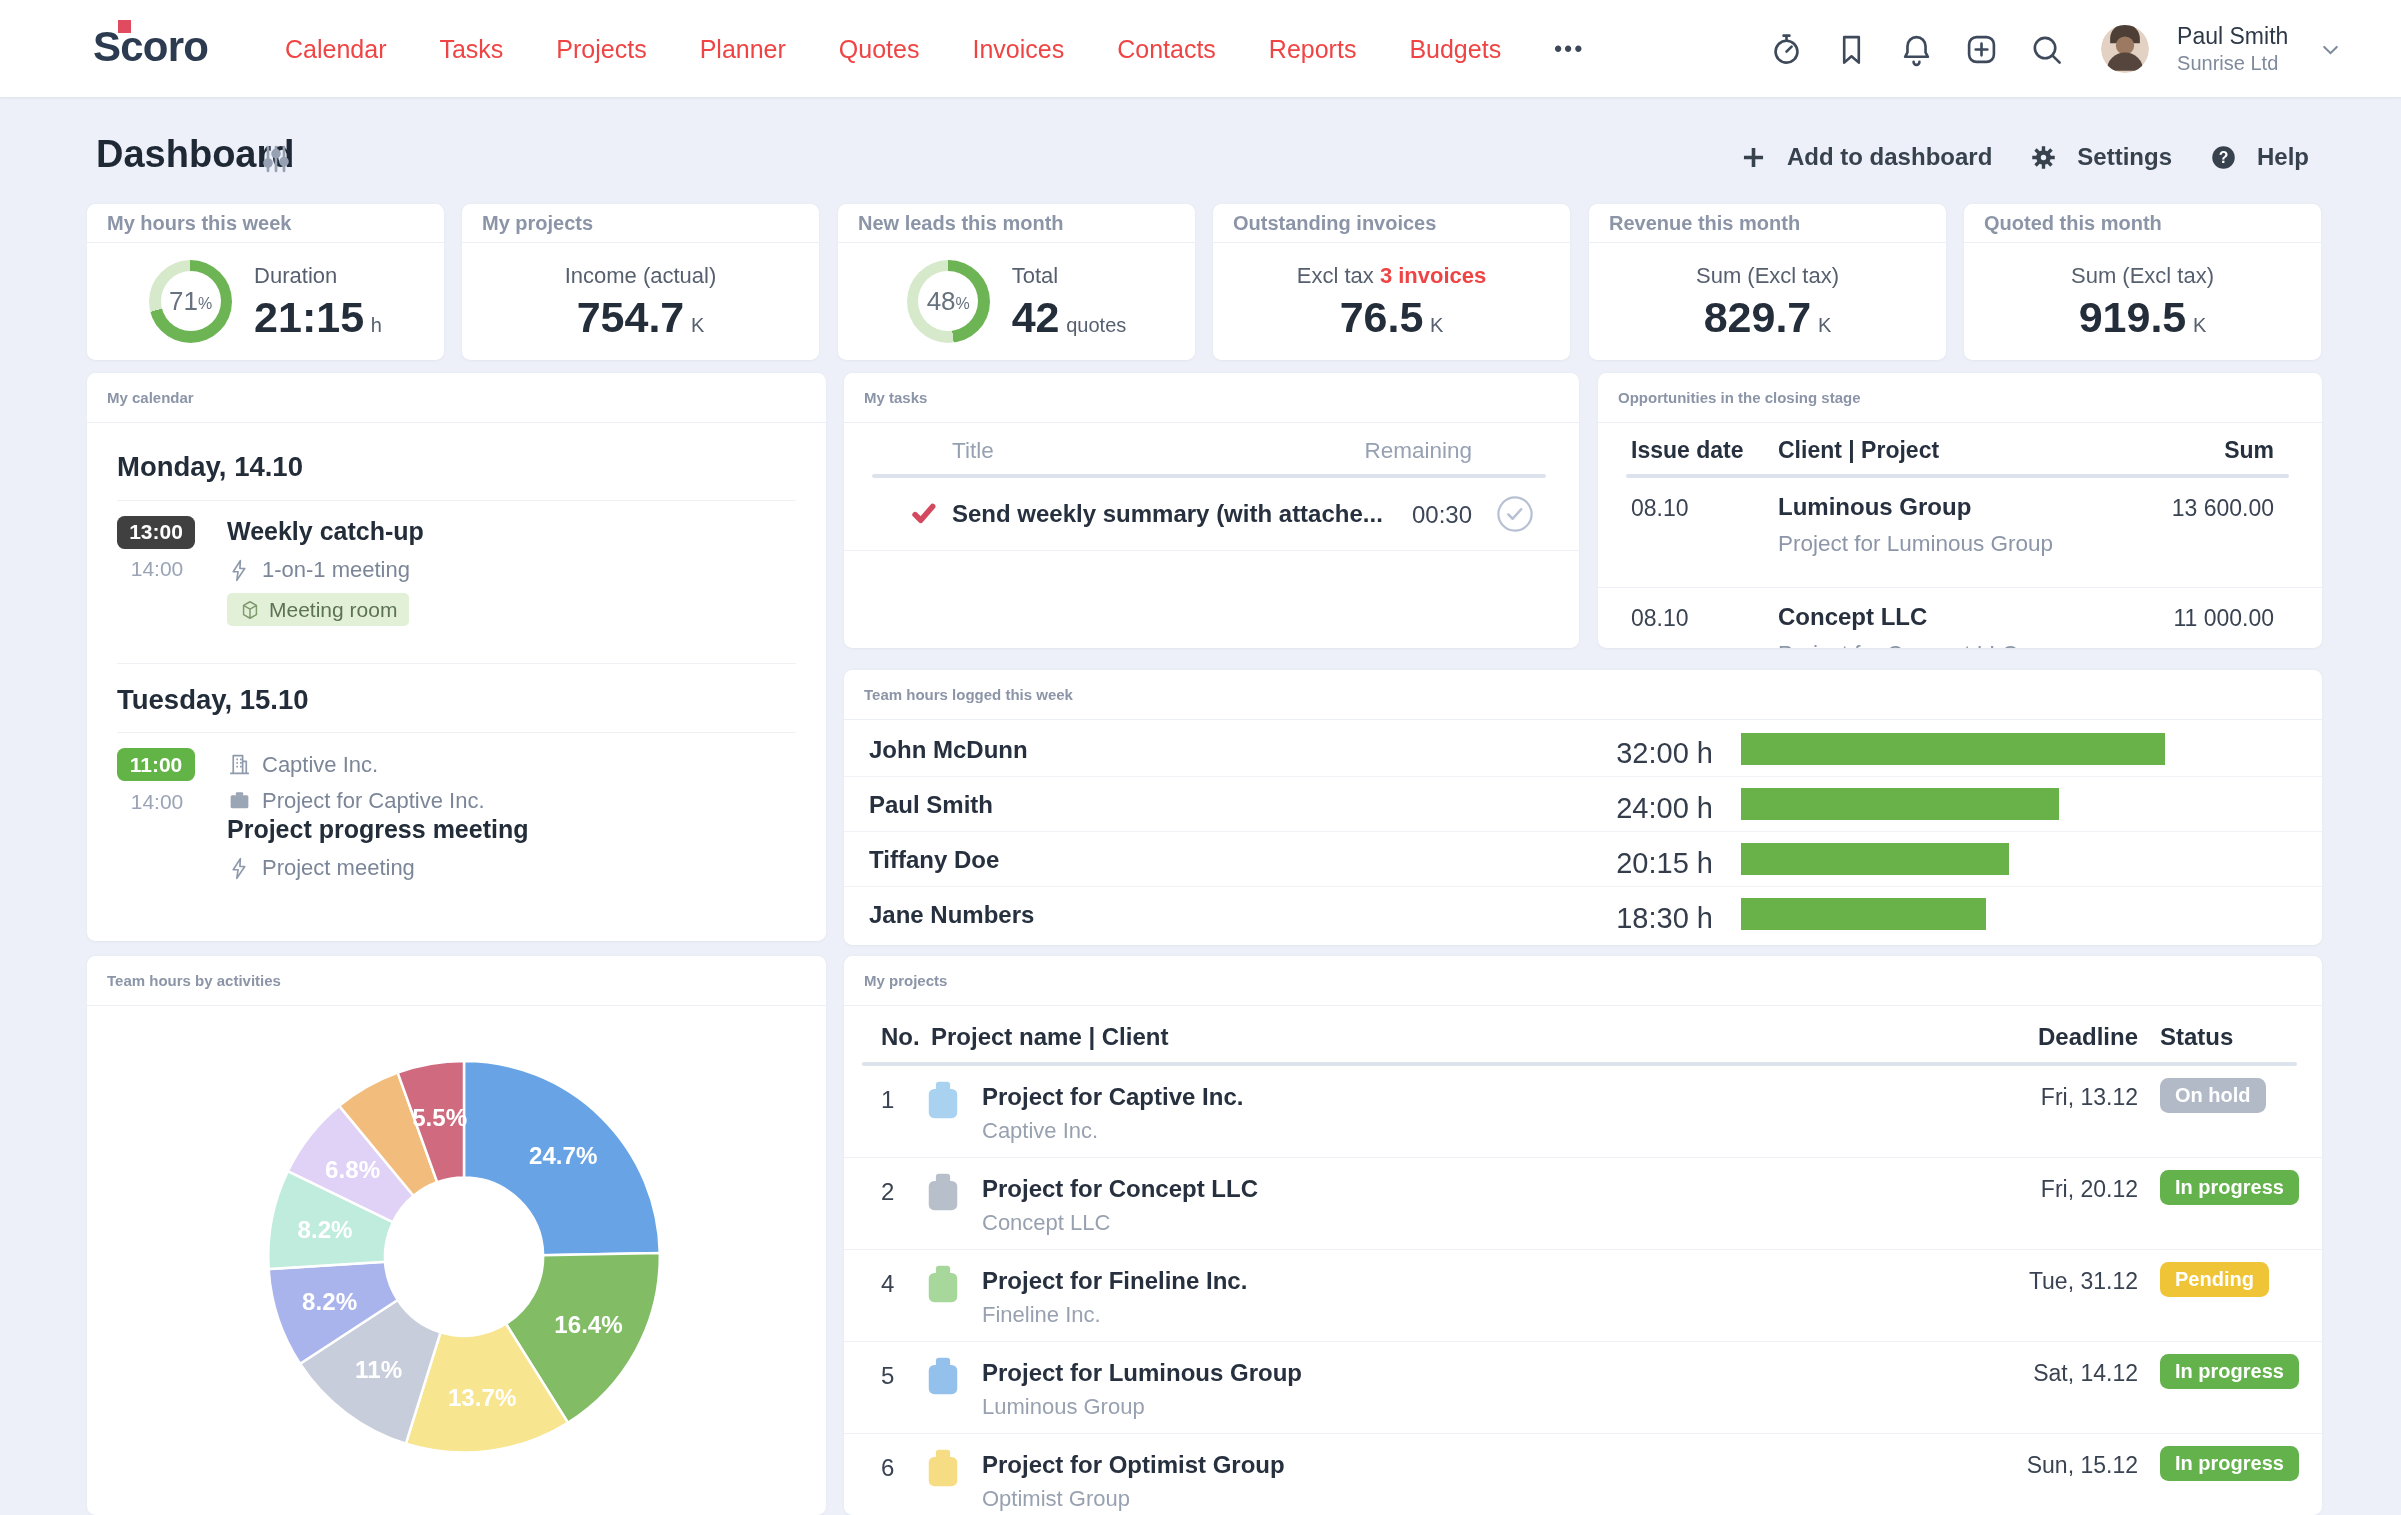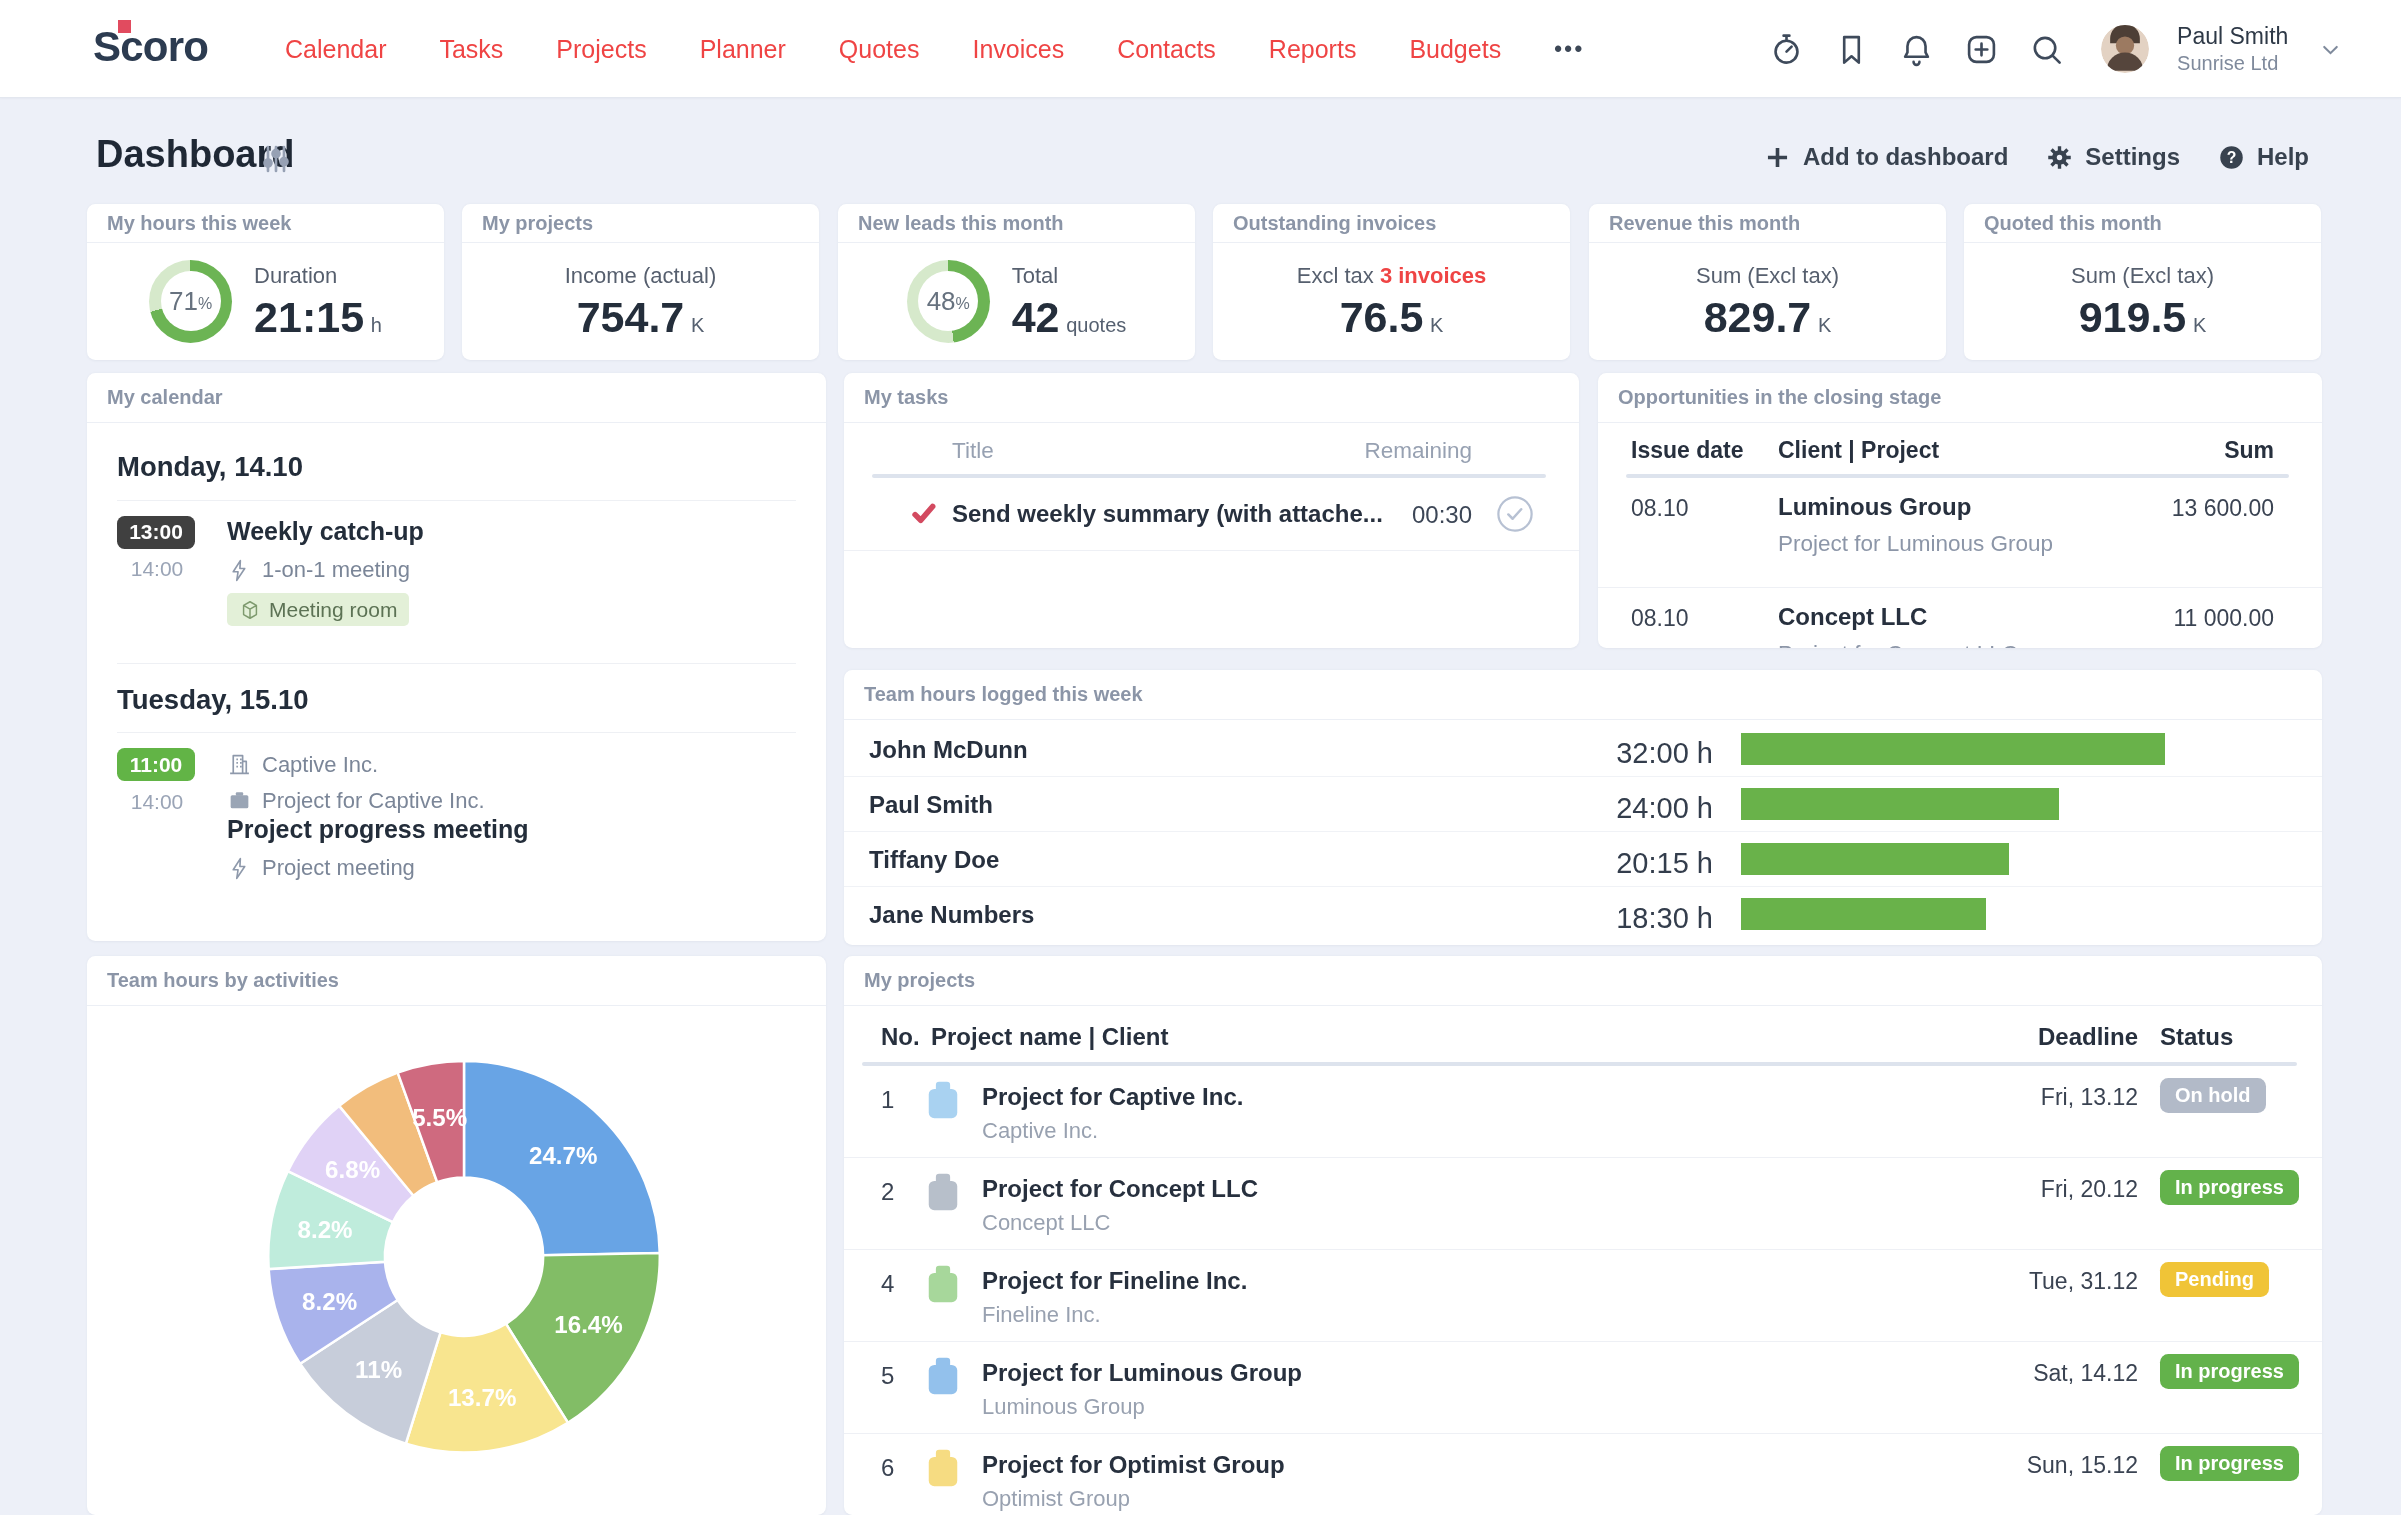--- a/index.html
+++ b/index.html
@@ -29,26 +29,26 @@
   .avatar { width:48px; height:48px; border-radius:50%; overflow:hidden; margin-left:8.3px; }
   .user-block { line-height:1.2; margin-right:1.7px; }
   .user-name { font-size:23px; color:#2e3947; font-weight:500; }
   .user-company { font-size:20px; color:#7f8a9c; }
   .chev { width:25px; height:25px; }
 
   
   .page-title { position:absolute; left:96px; top:133px; font-size:38px; font-weight:bold; color:#1f2835; }
   .title-sliders { position:absolute; left:260px; top:143px; width:32px; height:32px; cursor:pointer; }
   .head-actions { position:absolute; right:92px; top:143px; display:flex; gap:38px; align-items:center; }
-  .head-action { display:flex; align-items:center; gap:12px; font-size:24px; font-weight:bold; color:#38424f; cursor:pointer; }
+  .head-action { display:flex; align-items:center; gap:20px; font-size:24px; font-weight:bold; color:#38424f; cursor:pointer; }
   .head-action svg { width:27px; height:27px; }
 
   
   .panel { position:absolute; background:#fff; border-radius:8.3px; overflow:hidden; box-shadow:0 0.8px 2.5px rgba(50,60,90,.06); }
-  .panel-h { height:50px; border-bottom:0.8px solid #eceff5; display:flex; align-items:center; padding:0 20px; color:#8b95a7; font-size:20px; font-weight:bold; }
+  .panel-h { height:50px; border-bottom:0.8px solid #eceff5; display:flex; align-items:center; padding:0 20px; color:#8b95a7; font-size:15px; font-weight:bold; }
 
   
   .kpi { top:204px; height:156px; width:357px; }
   .kpi .panel-h { height:39px; font-size:20px; }
   .kpi-body { height:116px; display:flex; align-items:center; justify-content:center; gap:22px; }
   .kpi-text { text-align:center; }
   .kpi-text.left { text-align:left; }
   .kpi-label { font-size:22px; color:#565f6e; margin-bottom:6.7px; }
   .kpi-label b { color:#ef4444;text-align:center; }
   .kpi-value { font-size:43px; font-weight:bold; color:#242e3b; line-height:1; }

